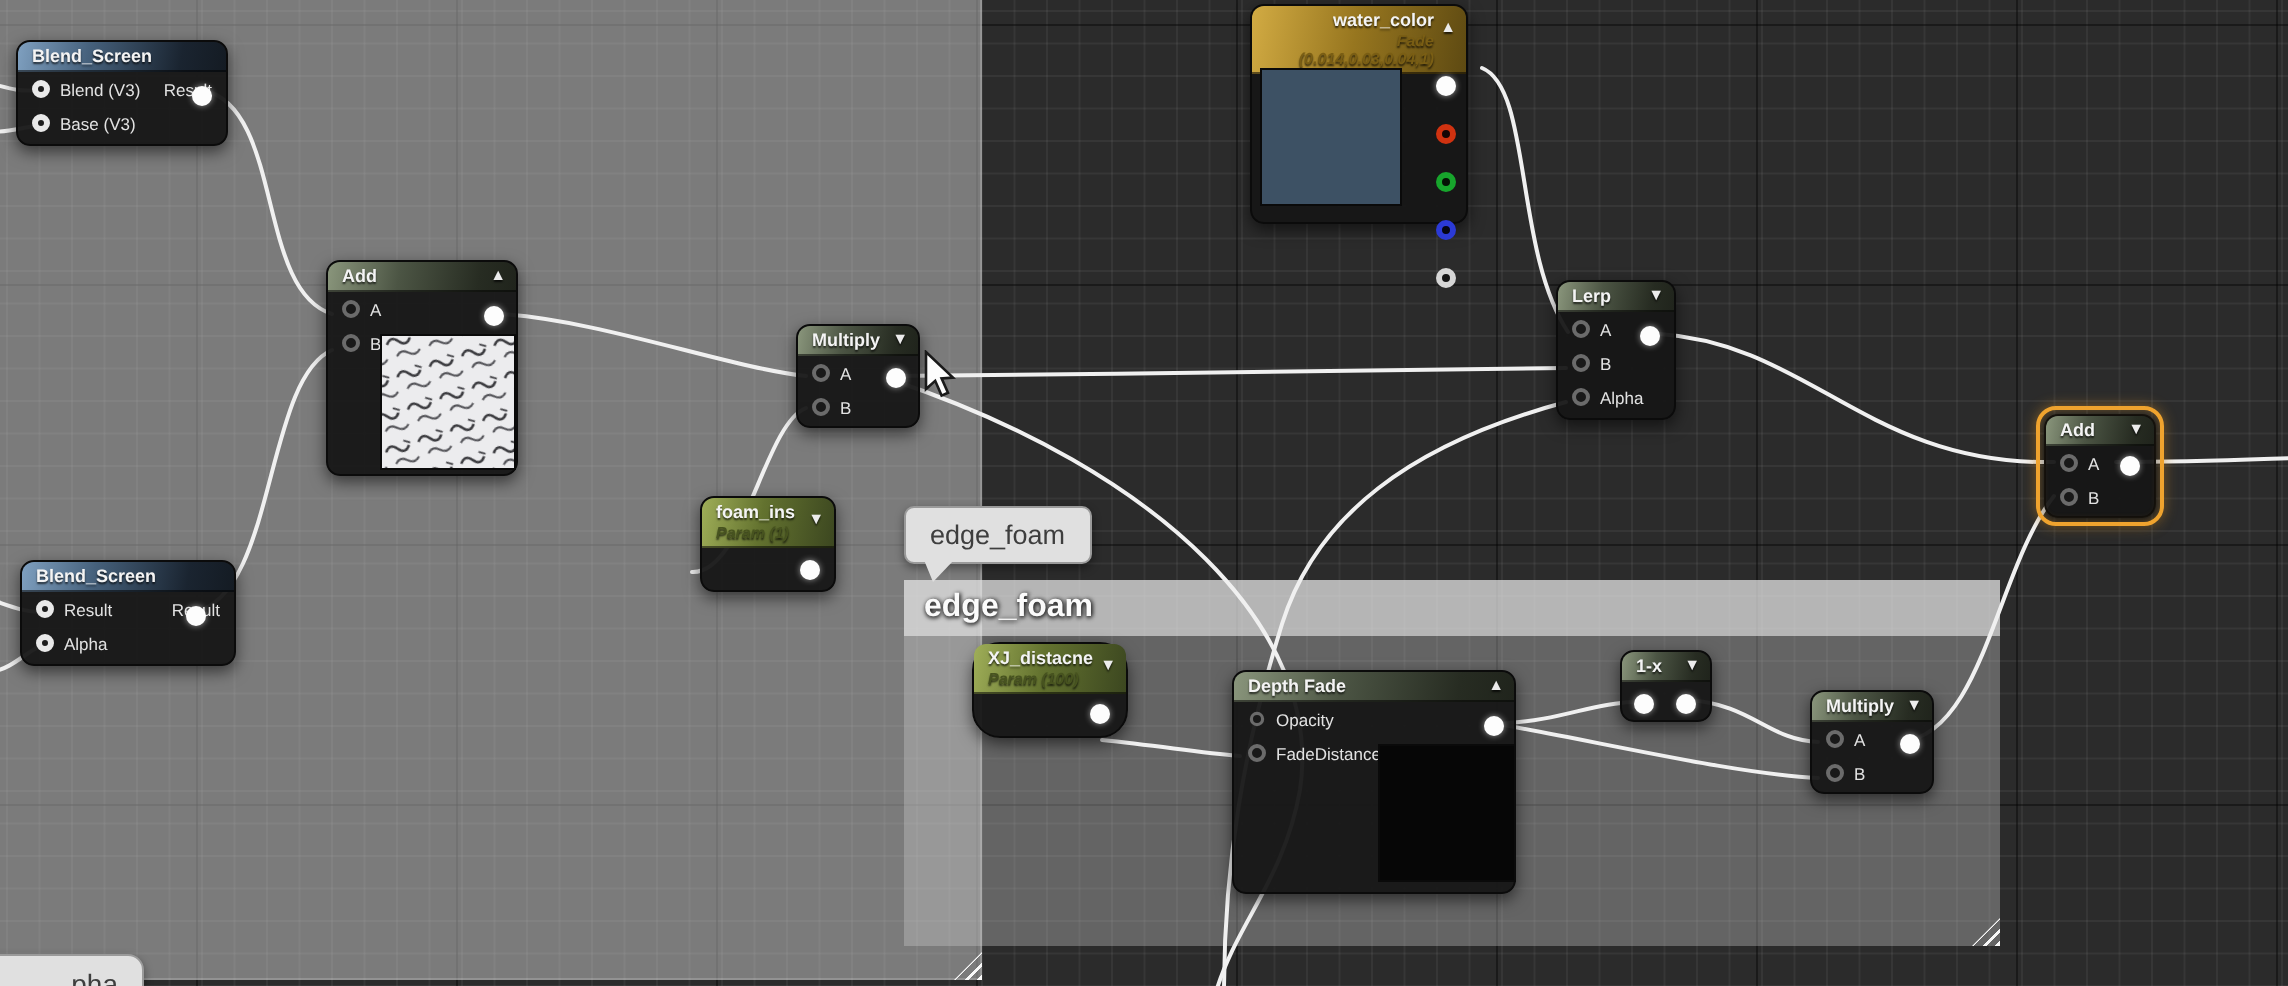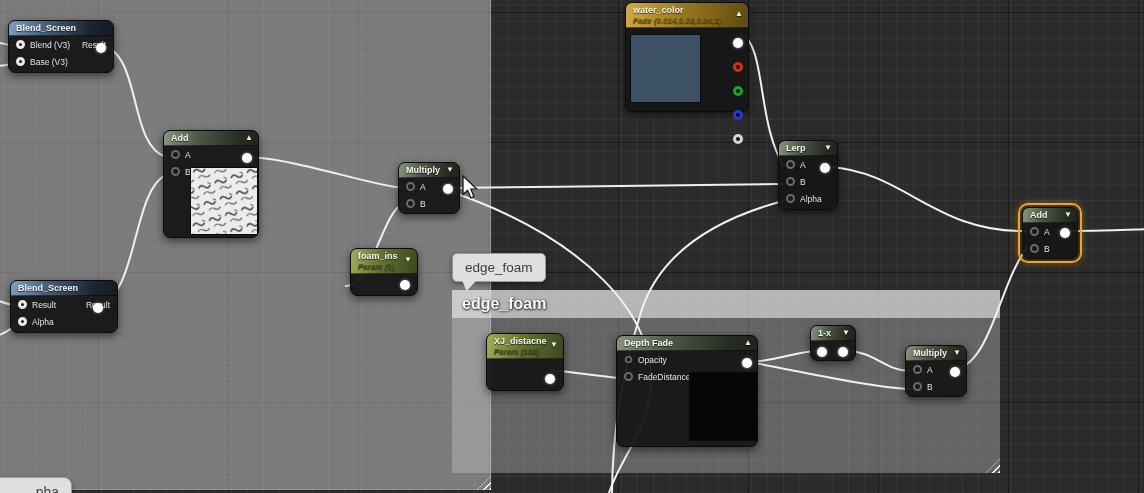--- a/index.html
+++ b/index.html
@@ -169,21 +169,21 @@
       <span class="pin dk"></span>
       <span>A</span>
     </div>
     <div class="prow">
       <span class="pin dk"></span>
       <span>B</span>
     </div>
     <span class="outpin" style="right:6px;top:21px;"></span>
   </div>
 
-  <div class="node" style="left:625px;top:2px;width:124px;height:110px;">
+  <div class="node" style="left:625px;top:2px;width:109px;height:110px;text-align:right;">
     <div class="nhead h-gold" style="padding-right:16px;">
       <span>water_color</span>
       <span class="subt">Fade (0.014,0.03,0.04,1)</span>
       <span class="tri mid">▲</span>
     </div>
     <div class="preview" style="left: 4px; top: 31px; width: 71px; height: 69px; background: rgb(61, 81, 100);"></div>
     <div style="position:absolute;right:5px;top:28px;display:flex;flex-direction:column;align-items:center;">
       <span class="colpin" style="background:#fdfdfd;box-shadow:0 0 3px rgba(255,255,255,.6);"></span>
       <span class="colpin" style="background:#140505;border:3px solid #d03210;"></span>
       <span class="colpin" style="background:#051005;border:3px solid #17a52c;"></span>
@@ -218,21 +218,21 @@
       <span class="pin dk"></span>
       <span>A</span>
     </div>
     <div class="prow">
       <span class="pin dk"></span>
       <span>B</span>
     </div>
     <span class="outpin" style="right:7px;top:20px;"></span>
   </div>
 
-  <div class="node" style="left:486px;top:333px;width:78px;height:58px;">
+  <div class="node" style="left:486px;top:321px;width:78px;height:48px;border-radius:14px;">
     <div class="nhead h-green" style="padding-right:16px;">
       <span>XJ_distacne</span>
       <span class="subt">Param (100)</span>
       <span class="tri mid">▼</span>
     </div>
     <span class="outpin" style="right:8px;bottom:6px;"></span>
   </div>
 
   <div class="node" style="left:616px;top:335px;width:142px;height:112px;">
     <div class="nhead h-fn"><span>Depth Fade</span>

